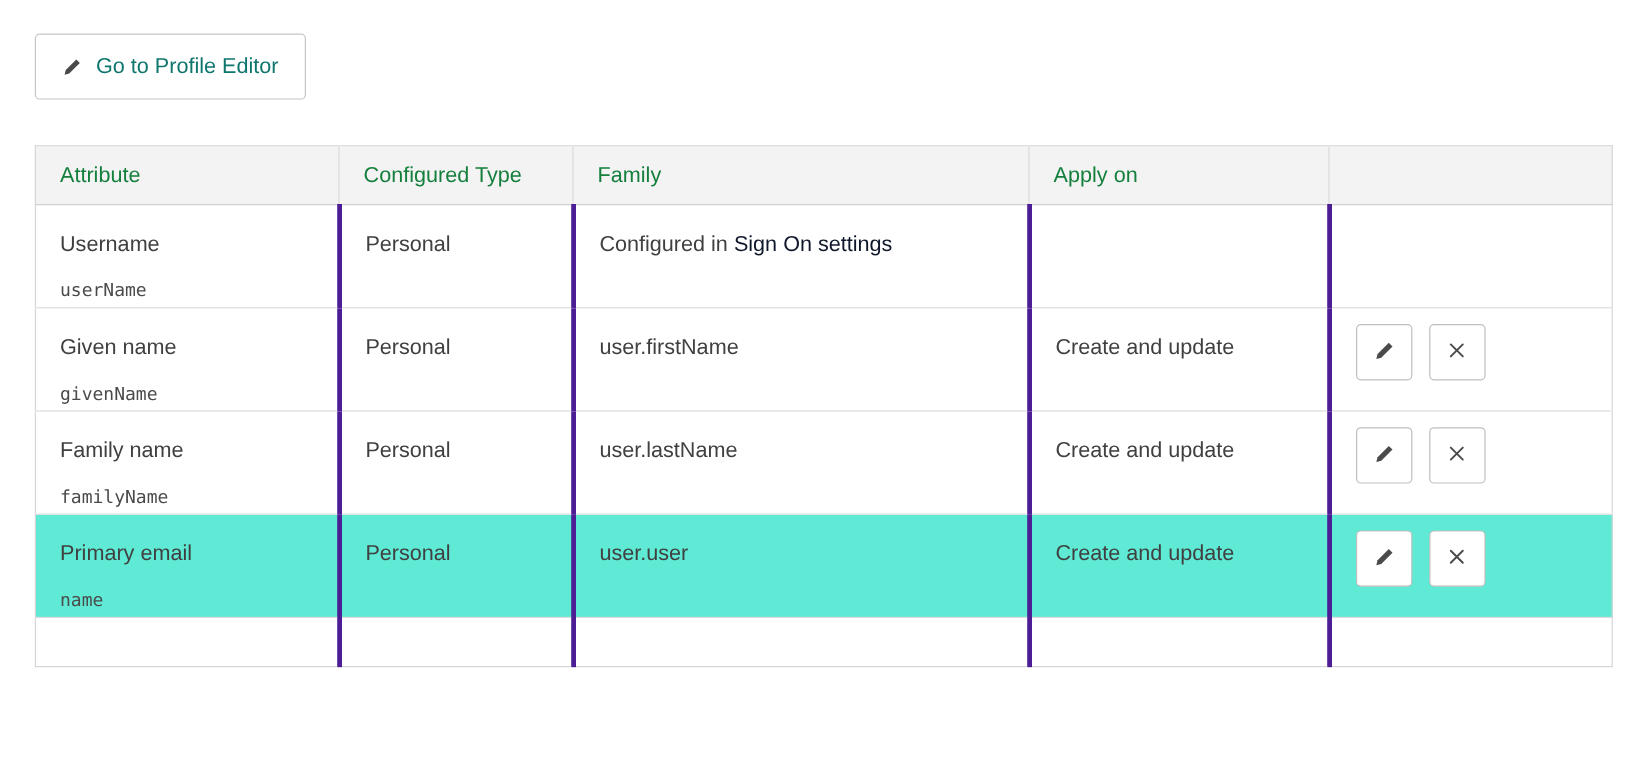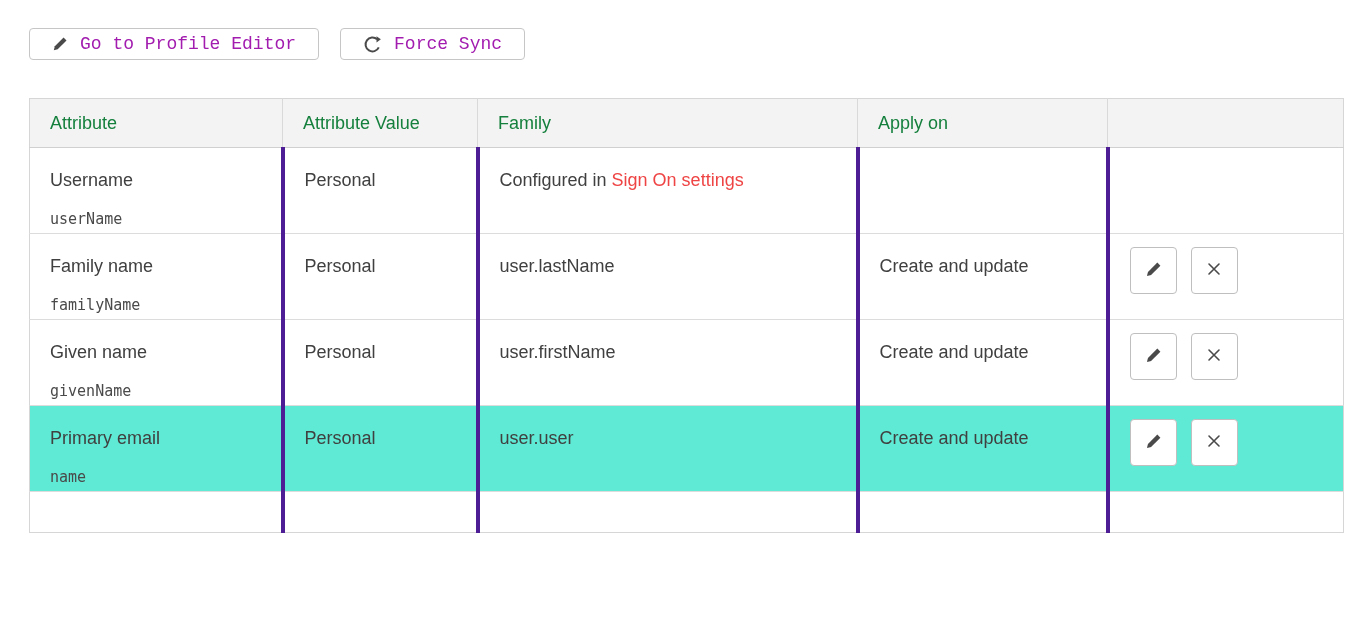--- a/index.html
+++ b/index.html
@@ -19,28 +19,28 @@
   
   .toolbar {
     display: flex;
     gap: 21px;
     margin-bottom: 38px;
   }
   .btn {
     display: inline-flex;
     align-items: center;
     gap: 12px;
-    height: 32px;
+    height: 55px;
     padding: 0 22px;
     background: #ffffff;
     border: 1px solid #c6c6c6;
     border-radius: 4px;
-    font-family: Liberation Mono, monospace;
+    font-family: Liberation Sans, sans-serif;
     font-size: 18px;
-    color: #a21caf;
+    color: #0f766e;
     cursor: pointer;
   }
   .btn-icon { display: inline-flex; align-items: center; }
   
   table.mapping-table {
     width: 1314px;
     border-collapse: collapse;
     table-layout: fixed;
     border: 1px solid #d6d6d6;
     font-size: 18px;
@@ -66,21 +66,21 @@
   }
   tbody td:first-child { border-left: none; }
   tr.row-shaded td { background: #5eead4; }
   .attr-key {
     margin-top: 17px;
     font-family: "DejaVu Sans Mono", "Liberation Mono", monospace;
     font-size: 15px;
     color: #4a4a4a;
   }
   a.link {
-    color: #ef4444;
+    color: #0f172a;
     text-decoration: none;
     margin-left: 5px;
     cursor: pointer;
   }
   
   td.cell-actions { padding-top: 13px; }
   .actions-wrap { display: flex; gap: 14px; }
   .icon-btn {
     width: 47px;
     height: 47px;
@@ -107,59 +107,74 @@
 
   <div class="toolbar">
     <button class="btn">
       <span class="btn-icon">
         <svg width="16" height="16" viewBox="0 0 16 16">
             <path d="M11.6 1.5 L14.5 4.4 L5.7 13.2 L1.8 14.2 L2.8 10.3 Z" fill="#4a4a4a"></path>
           </svg>
       </span>
       <span>Go to Profile Editor</span>
     </button>
-    <button class="btn">
-      <span class="btn-icon">
-        <svg width="19" height="19" viewBox="0 0 20 20">
-            <path d="M14.88 4.57 A7.3 7.3 0 1 0 16.62 13.08" fill="none" stroke="#4a4a4a" stroke-width="2.1"></path>
-            <path d="M14.2 1.4 L14.2 7.8 L18.8 4.6 Z" fill="#4a4a4a"></path>
-          </svg>
-      </span>
-      <span>Force Sync</span>
-    </button>
   </div>
 
   <table class="mapping-table">
     <colgroup>
       <col style="width:253px">
         <col style="width:195px">
         <col style="width:380px">
         <col style="width:250px">
         <col style="width:236px">
     </colgroup>
     <thead>
       <tr>
         <th>Attribute</th>
-        <th>Attribute Value</th>
+        <th>Configured Type</th>
         <th>Family</th>
         <th>Apply on</th>
         <th></th>
       </tr>
     </thead>
     <tbody>
 
       <tr class="row">
         <td>
           <div>Username</div>
           <div class="attr-key">userName</div>
         </td>
         <td>Personal</td>
         <td><span>Configured in</span><a class="link" href="#">Sign On settings</a></td>
         <td></td>
         <td class="cell-actions"></td>
+      </tr>
+
+      <tr class="row">
+        <td>
+          <div>Given name</div>
+          <div class="attr-key">givenName</div>
+        </td>
+        <td>Personal</td>
+        <td>user.firstName</td>
+        <td>Create and update</td>
+        <td class="cell-actions">
+          <div class="actions-wrap">
+            <button class="icon-btn">
+              <span><svg width="17" height="17" viewBox="0 0 16 16">
+                    <path d="M11.6 1.5 L14.5 4.4 L5.7 13.2 L1.8 14.2 L2.8 10.3 Z" fill="#4a4a4a"></path>
+                  </svg></span>
+            </button>
+            <button class="icon-btn">
+              <span><svg width="16" height="16" viewBox="0 0 16 16">
+                    <path d="M3 3 L13 13 M13 3 L3 13" stroke="#4a4a4a" stroke-width="1.6" stroke-linecap="round" fill="none"></path>
+                  </svg></span>
+            </button>
+          </div>
+        </td>
       </tr>
 
       <tr class="row">
         <td>
           <div>Family name</div>
           <div class="attr-key">familyName</div>
         </td>
         <td>Personal</td>
         <td>user.lastName</td>
         <td>Create and update</td>
@@ -172,44 +187,20 @@
             </button>
             <button class="icon-btn">
               <span><svg width="16" height="16" viewBox="0 0 16 16">
                     <path d="M3 3 L13 13 M13 3 L3 13" stroke="#4a4a4a" stroke-width="1.6" stroke-linecap="round" fill="none"></path>
                   </svg></span>
             </button>
           </div>
         </td>
       </tr>
 
-      <tr class="row">
-        <td>
-          <div>Given name</div>
-          <div class="attr-key">givenName</div>
-        </td>
-        <td>Personal</td>
-        <td>user.firstName</td>
-        <td>Create and update</td>
-        <td class="cell-actions">
-          <div class="actions-wrap">
-            <button class="icon-btn">
-              <span><svg width="17" height="17" viewBox="0 0 16 16">
-                    <path d="M11.6 1.5 L14.5 4.4 L5.7 13.2 L1.8 14.2 L2.8 10.3 Z" fill="#4a4a4a"></path>
-                  </svg></span>
-            </button>
-            <button class="icon-btn">
-              <span><svg width="16" height="16" viewBox="0 0 16 16">
-                    <path d="M3 3 L13 13 M13 3 L3 13" stroke="#4a4a4a" stroke-width="1.6" stroke-linecap="round" fill="none"></path>
-                  </svg></span>
-            </button>
-          </div>
-        </td>
-      </tr>
-
       <tr class="row row-shaded">
         <td>
           <div>Primary email</div>
           <div class="attr-key">name</div>
         </td>
         <td>Personal</td>
         <td>user.user</td>
         <td>Create and update</td>
         <td class="cell-actions">
           <div class="actions-wrap">

